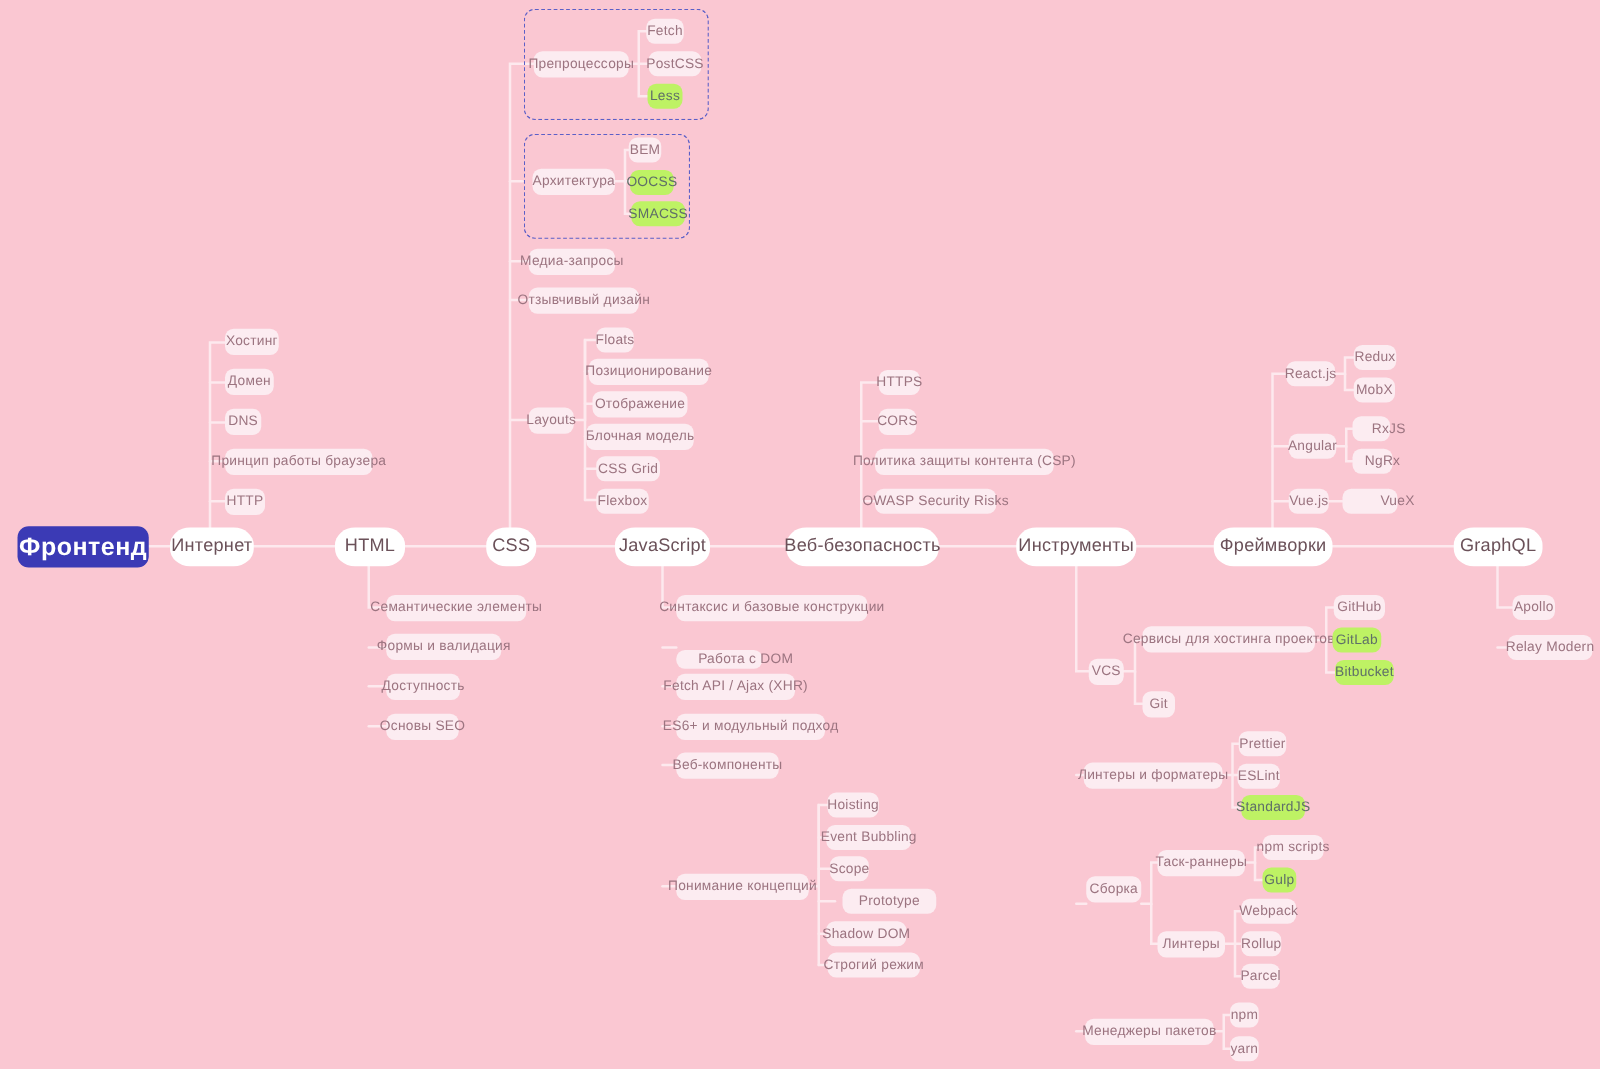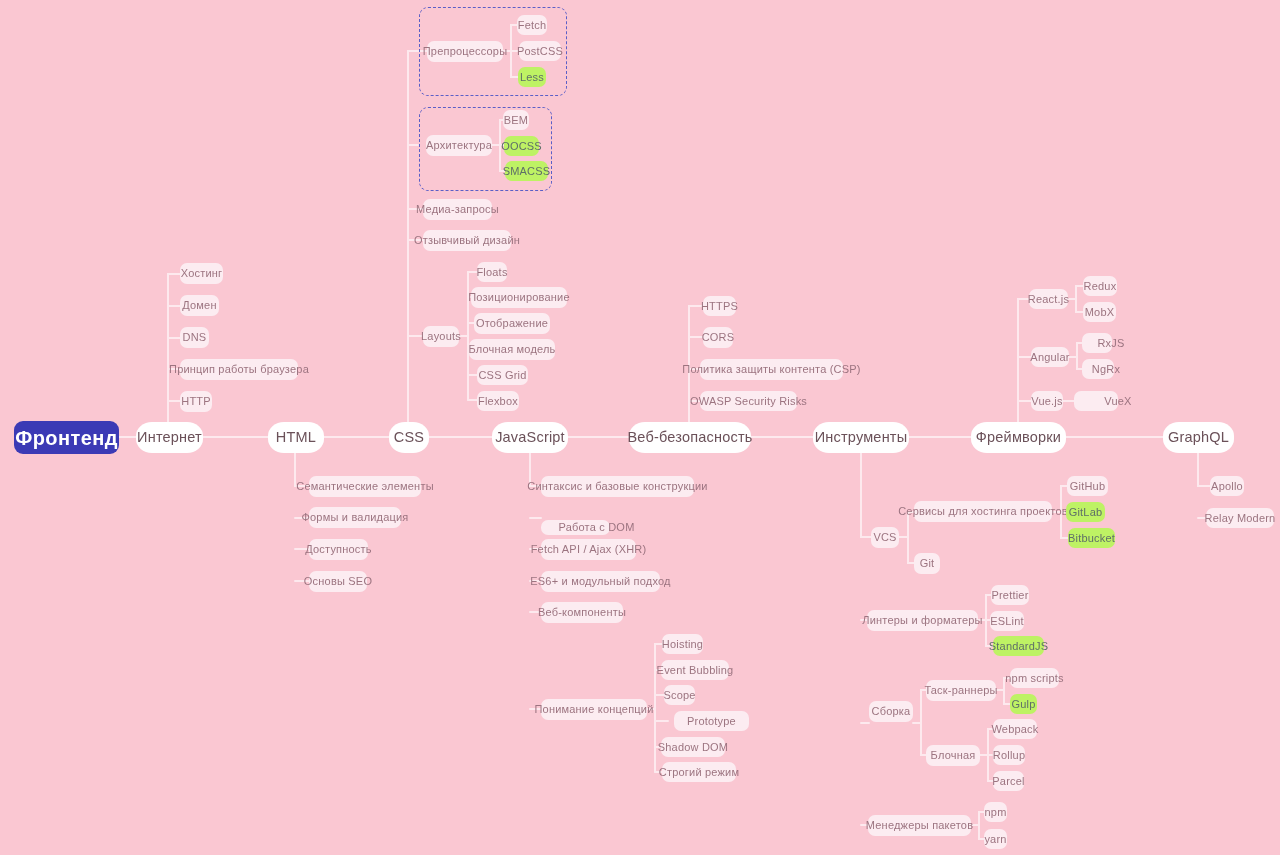--- a/index.html
+++ b/index.html
@@ -253,21 +253,21 @@
 
   <div class="node n-chip" style="left:1067px;top:476px;width:41px;height:20px;">GitHub</div>
   <div class="node n-chip hl" style="left:1066px;top:502px;width:39px;height:20px;">GitLab</div>
   <div class="node n-chip hl" style="left:1068px;top:528px;width:47px;height:20px;">Bitbucket</div>
 
   <div class="node n-chip" style="left:991px;top:585px;width:38px;height:20px;">Prettier</div>
   <div class="node n-chip" style="left:990px;top:611px;width:34px;height:20px;">ESLint</div>
   <div class="node n-chip hl" style="left:993px;top:636px;width:51px;height:20px;">StandardJS</div>
 
   <div class="node n-chip" style="left:926px;top:680px;width:70px;height:21px;">Таск-раннеры</div>
-  <div class="node n-chip" style="left:926px;top:745px;width:54px;height:21px;">Блочная</div>
+  <div class="node n-chip" style="left:926px;top:745px;width:54px;height:21px;">Линтеры</div>
 
   <div class="node n-chip" style="left:1010px;top:668px;width:49px;height:20px;">npm scripts</div>
   <div class="node n-chip hl" style="left:1010px;top:694px;width:27px;height:20px;">Gulp</div>
 
   <div class="node n-chip" style="left:993px;top:719px;width:44px;height:20px;">Webpack</div>
   <div class="node n-chip" style="left:993px;top:745px;width:32px;height:20px;">Rollup</div>
   <div class="node n-chip" style="left:993px;top:771px;width:31px;height:20px;">Parcel</div>
 
   <div class="node n-chip" style="left:984px;top:802px;width:23px;height:20px;">npm</div>
   <div class="node n-chip" style="left:984px;top:829px;width:23px;height:20px;">yarn</div>

